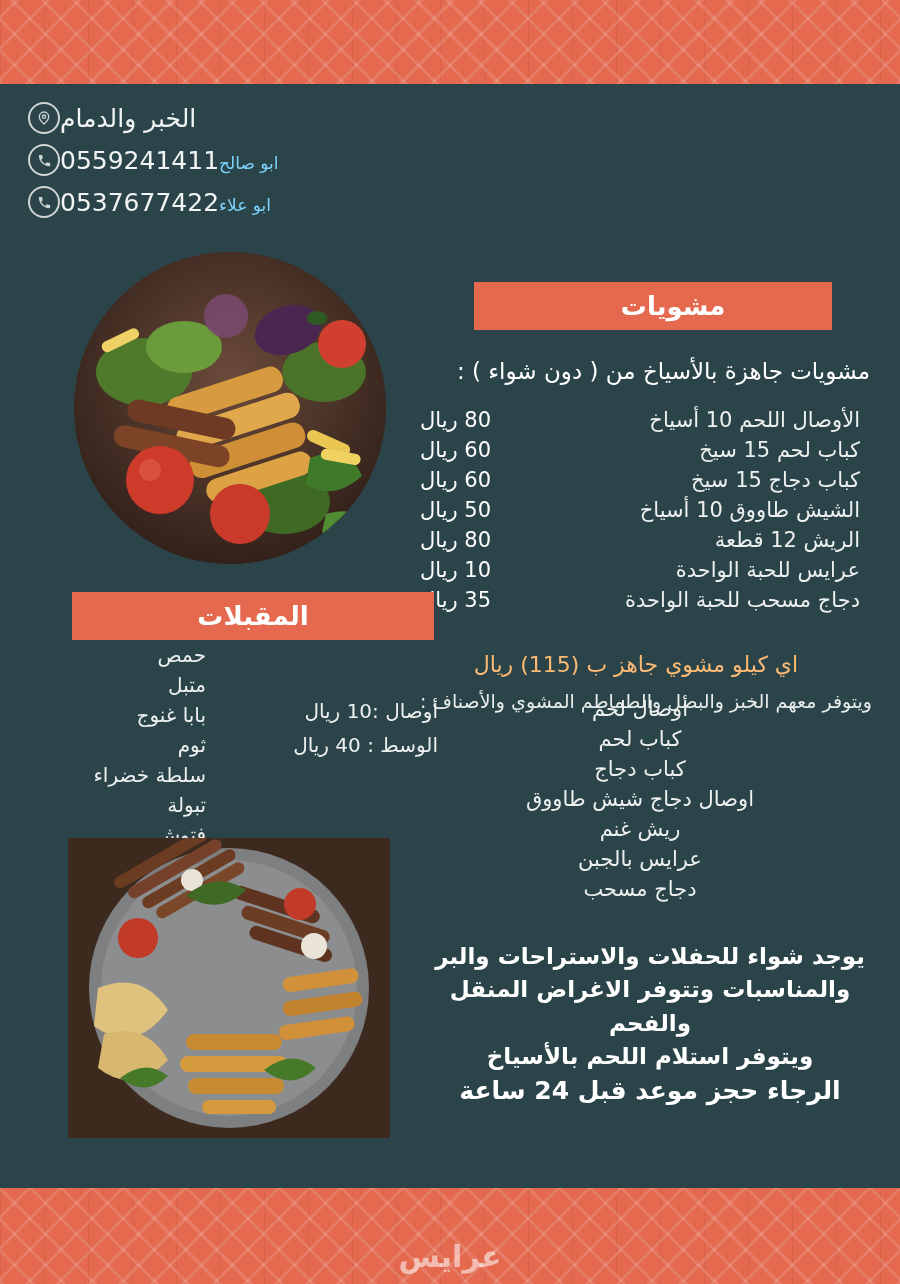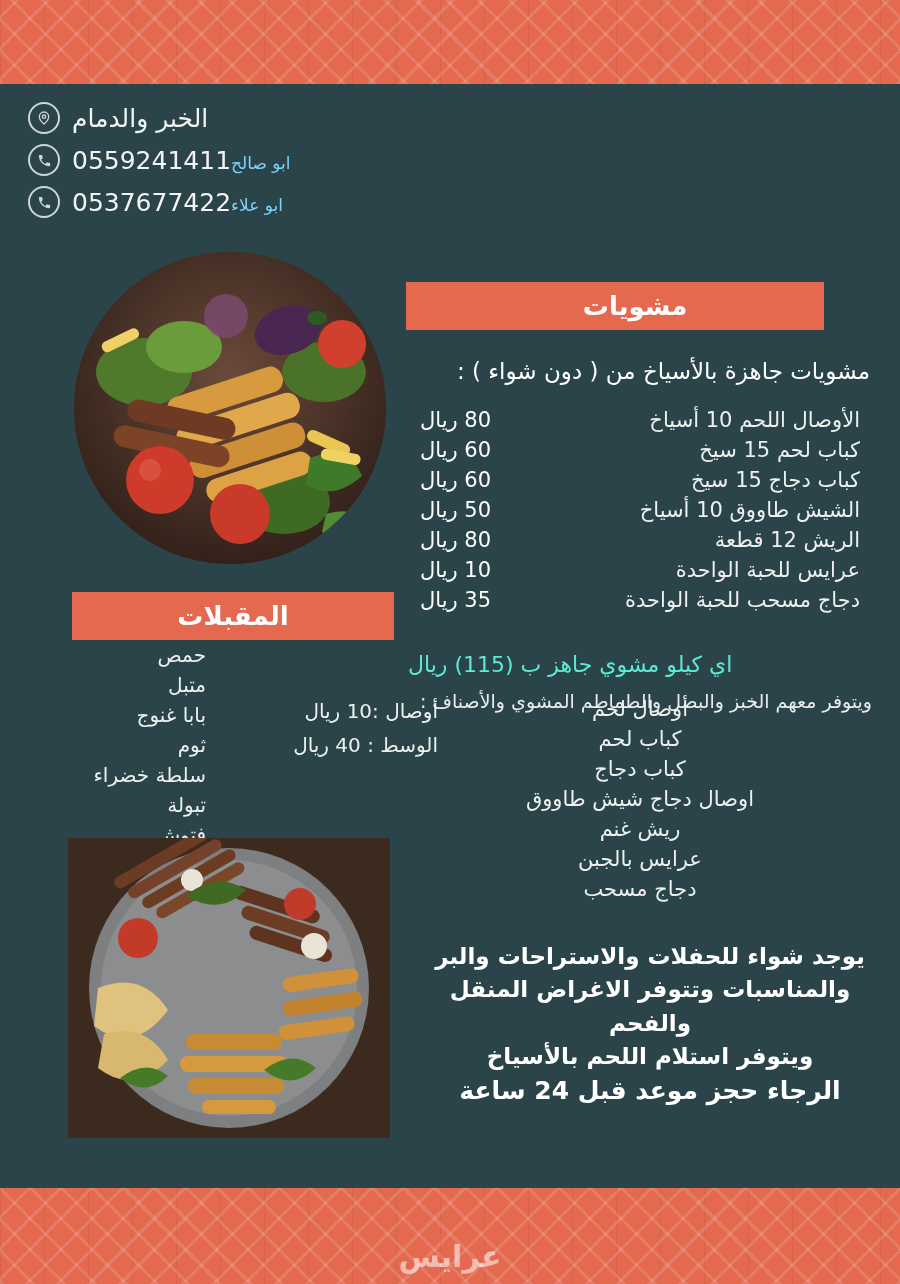--- a/index.html
+++ b/index.html
@@ -37,53 +37,53 @@
   .title {
     position: absolute; right: 30px; top: 28px;
     color: #ffffff; font-size: 46px; font-weight: bold;
     letter-spacing: -1px; white-space: nowrap;
     text-shadow: 0 2px 3px rgba(0,0,0,0.35);
   }
   .contact-block {
     position: absolute; left: 28px; top: 18px;
     display: flex; flex-direction: column; gap: 10px; align-items: flex-end;
   }
-  .contact-row { display: flex; align-items: center; gap: 12px; direction: rtl; }
+  .contact-row { display: flex; align-items: center; gap: 0; direction: rtl; }
   .contact-icon {
     width: 32px; height: 32px; border-radius: 50%;
     border: 2px solid #cfd6d4; display: flex; align-items: center; justify-content: center;
     color: #cfd6d4; font-size: 16px; line-height: 1; flex: 0 0 auto;
   }
   .contact-text { color: #f2f4f3; font-size: 25px; white-space: nowrap; }
   .contact-text .label { font-size: 17px; color: #7dd3fc; margin-inline-start: 8px; }
 
   
   .bar {
     position: absolute; background: #e4694f; color: #ffffff;
     display: flex; align-items: center; justify-content: center;
     font-size: 26px; font-weight: bold; letter-spacing: 0.5px;
   }
-  .bar-grill { right: 76px; top: 282px; width: 418px; height: 48px; padding-left: 40px; }
-  .bar-appetizers { left: 72px; top: 592px; width: 322px; height: 48px; text-align: center; }
+  .bar-grill { right: 68px; top: 282px; width: 358px; height: 48px; padding-left: 40px; }
+  .bar-appetizers { left: 72px; top: 592px; width: 362px; height: 48px; text-align: center; }
 
   
   .grill-intro {
     position: absolute; right: 30px; top: 358px; width: 460px;
     color: #ffffff; font-size: 23px; text-align: right; white-space: nowrap;
   }
   .menu-list { position: absolute; right: 40px; top: 405px; width: 440px; }
   .menu-row {
     display: flex; justify-content: space-between; align-items: baseline;
     color: #edf0ef; font-size: 21px; padding: 3px 0; direction: rtl;
   }
   .menu-row .price { color: #ffffff; font-size: 21px; min-width: 90px; text-align: left; }
 
   .kilo-note {
-    position: absolute; right: 52px; top: 652px; width: 440px;
-    color: #5eead4; font-size: 22px; text-align: left;
+    position: absolute; right: 44px; top: 652px; width: 440px;
+    color: #fdba74; font-size: 22px; text-align: center;
   }
   .with-note {
     position: absolute; right: 28px; top: 690px; width: 460px;
     color: #e9edec; font-size: 19px; text-align: right;
   }
   .kilo-items {
     position: absolute; right: 40px; top: 694px; width: 440px;
     text-align: center;
   }
   .kilo-items div { color: #edf0ef; font-size: 21px; padding: 3px 0; }

